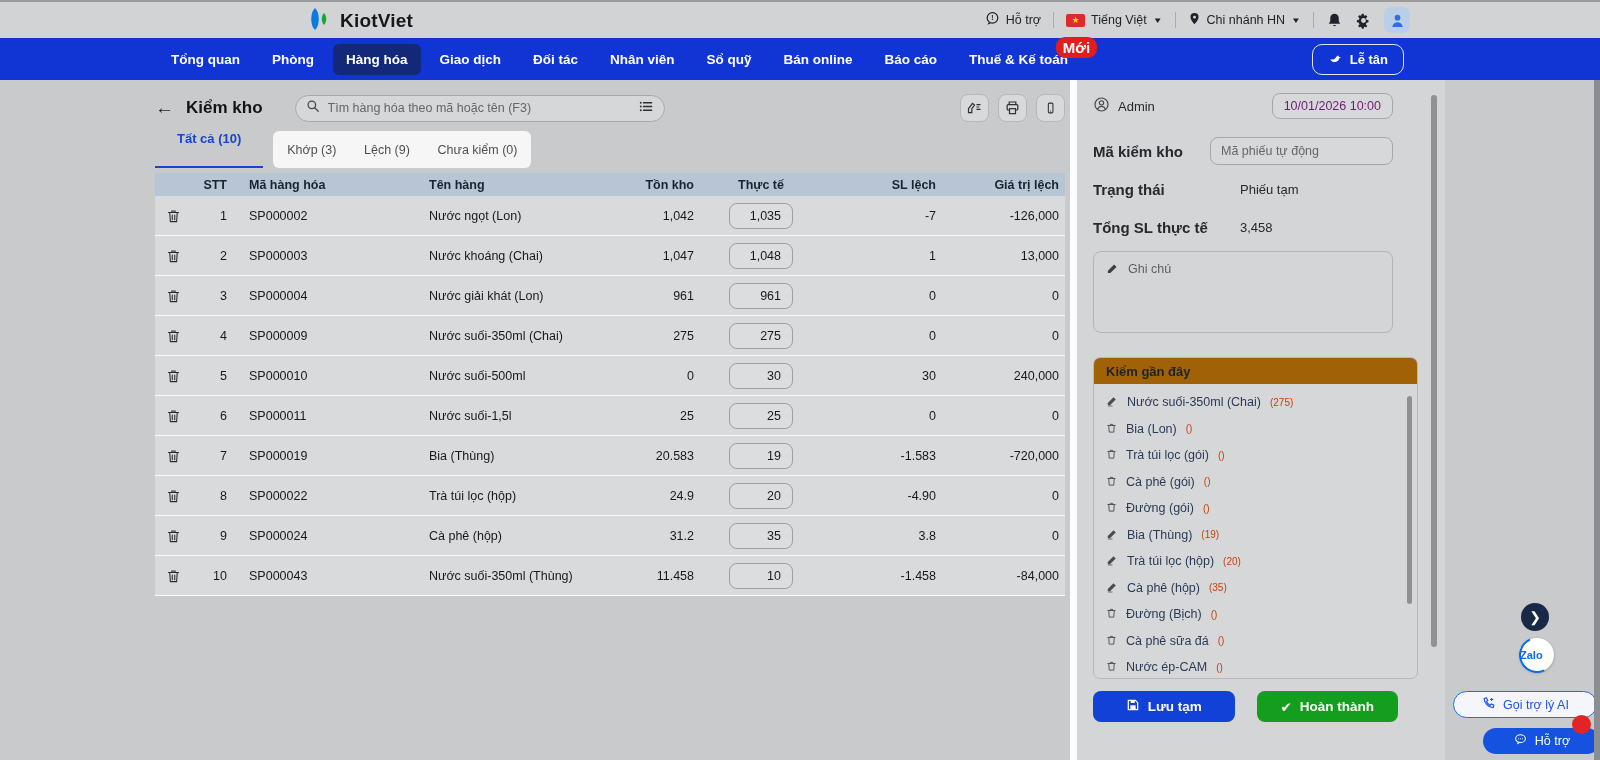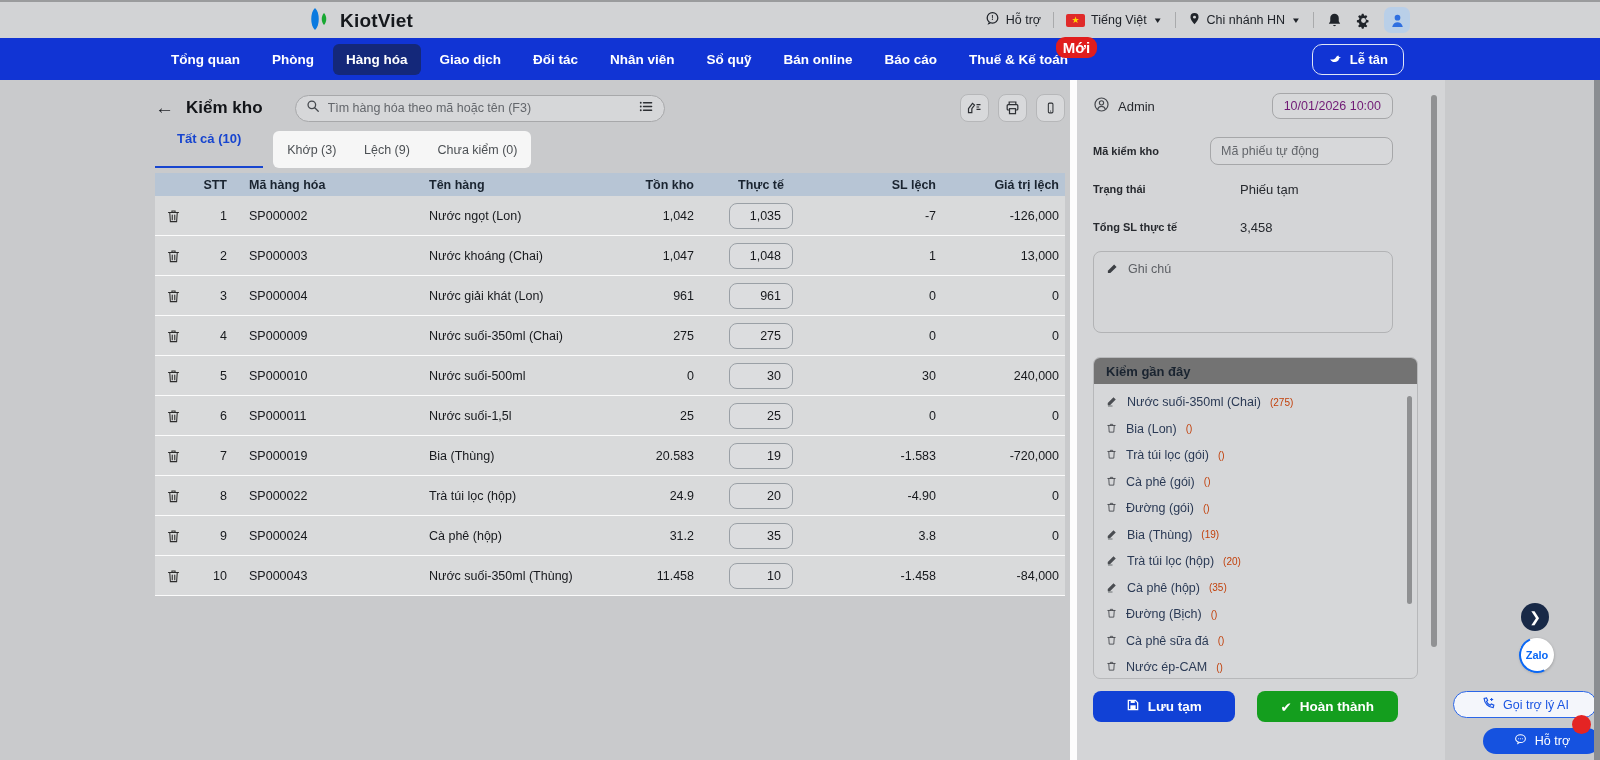--- a/index.html
+++ b/index.html
@@ -73,51 +73,51 @@
 
   
   .panel { position:absolute; left:1077px; top:0; width:368px; height:100%;
     background:#d4d5d7; padding:13px 0 0 16px; }
   .p-row { display:flex; align-items:center; }
   .admin-row { height:26px; margin-bottom:18px; padding-right:52px; }
   .admin-left { display:flex; align-items:center; gap:8px; font-size:13px; color:#26292e; }
   .date-chip { margin-left:auto; border:1px solid #a6a7a9; border-radius:8px; padding:5px 11px;
     font-size:12.5px; color:#701a75; background:#d7d8da; cursor:pointer; }
   .field-row { height:28px; margin-bottom:10px; padding-right:52px; }
-  .field-label { font-size:11px; font-weight:bold; color:#26292e; width:147px; }
+  .field-label { font-size:15px; font-weight:bold; color:#26292e; width:147px; }
   .field-input { flex:1; height:28px; border:1px solid #a6a7a9; border-radius:8px;
     background:#d7d8da; font-size:12.5px; color:#333; padding:0 10px; outline:none; font-family:inherit; }
   .field-input::placeholder { color:#63666b; opacity:1; }
   .field-value { font-size:13px; color:#26292e; }
   .note-box { margin-right:52px; height:82px; border:1px solid #b2b3b5; border-radius:8px;
     padding:10px 12px; display:flex; gap:9px; font-size:12.5px; color:#5d6065; cursor:text; }
   .recent-box { margin-top:24px; margin-right:27px; height:322px; border:1px solid #b7b8ba;
     border-radius:7px; overflow:hidden; position:relative; background:#d6d7d9; }
-  .recent-head { background:#737373; height:26px; display:flex; align-items:center;
+  .recent-head { background:#a16207; height:26px; display:flex; align-items:center;
     padding-left:12px; font-size:13px; font-weight:bold; color:#1a2430; }
   .recent-list { padding:5px 0 0 12px; }
   .recent-item { height:26.5px; display:flex; align-items:center; gap:9px; cursor:pointer; }
   .recent-name { font-size:12.5px; color:#2b3a55; }
   .recent-count { font-size:10px; color:#c2410c; }
   .inner-scroll { position:absolute; right:5px; top:38px; width:5px; height:208px;
     background:#8f9092; border-radius:3px; }
   .panel-btns { display:flex; gap:22px; margin-top:12px; padding-right:47px; }
   .btn { flex:1; height:31px; border-radius:8px; display:flex; align-items:center;
     justify-content:center; gap:8px; color:#fff; font-size:13.5px; font-weight:bold; cursor:pointer; }
   .btn-save { background:#1141d6; }
   .btn-complete { background:#149e1e; }
   .panel-scrollbar { position:absolute; right:8px; top:15px; width:6px; height:552px;
     background:#909193; border-radius:3px; }
 
   
   .float-expand { position:absolute; left:1521px; top:603px; width:28px; height:28px;
     background:#182947; border-radius:50%; color:#fff; display:flex; align-items:center;
     justify-content:center; font-size:14px; cursor:pointer; }
   .float-zalo { position:absolute; left:1520px; top:638px; width:34px; height:34px; background:#fff;
-    border-radius:50%; display:flex; align-items:center; justify-content:center; cursor:pointer;
+    border-radius:50%; display:flex; align-items:center; justify-content:flex-start; cursor:pointer;
     box-shadow:0 1px 3px rgba(0,0,0,.25); }
   .zalo-text { color:#0a68f5; font-size:11px; font-weight:bold; }
   .zalo-ring { position:absolute; inset:-1px; border:2px solid transparent;
     border-left-color:#0a68f5; border-bottom-color:#0a68f5; border-radius:50%; transform:rotate(20deg); }
   .float-ai { position:absolute; left:1453px; top:691px; width:144px; height:27px; background:#f4f6fb;
     border:1.5px solid #2b66e8; border-radius:14px; display:flex; align-items:center;
     justify-content:center; gap:7px; color:#1b55e2; font-size:12.5px; cursor:pointer; }
   .float-support { position:absolute; left:1483px; top:728px; width:117px; height:26px;
     background:#1552e0; border-radius:13px; display:flex; align-items:center; justify-content:center;
     gap:7px; color:#fff; font-size:12.5px; cursor:pointer; }

